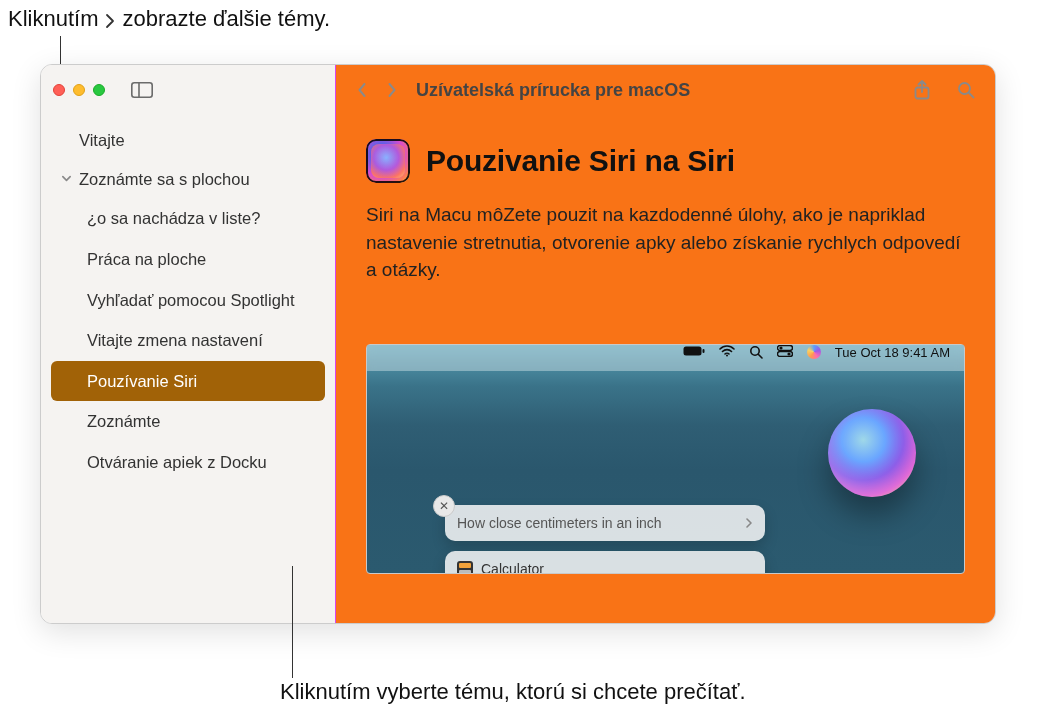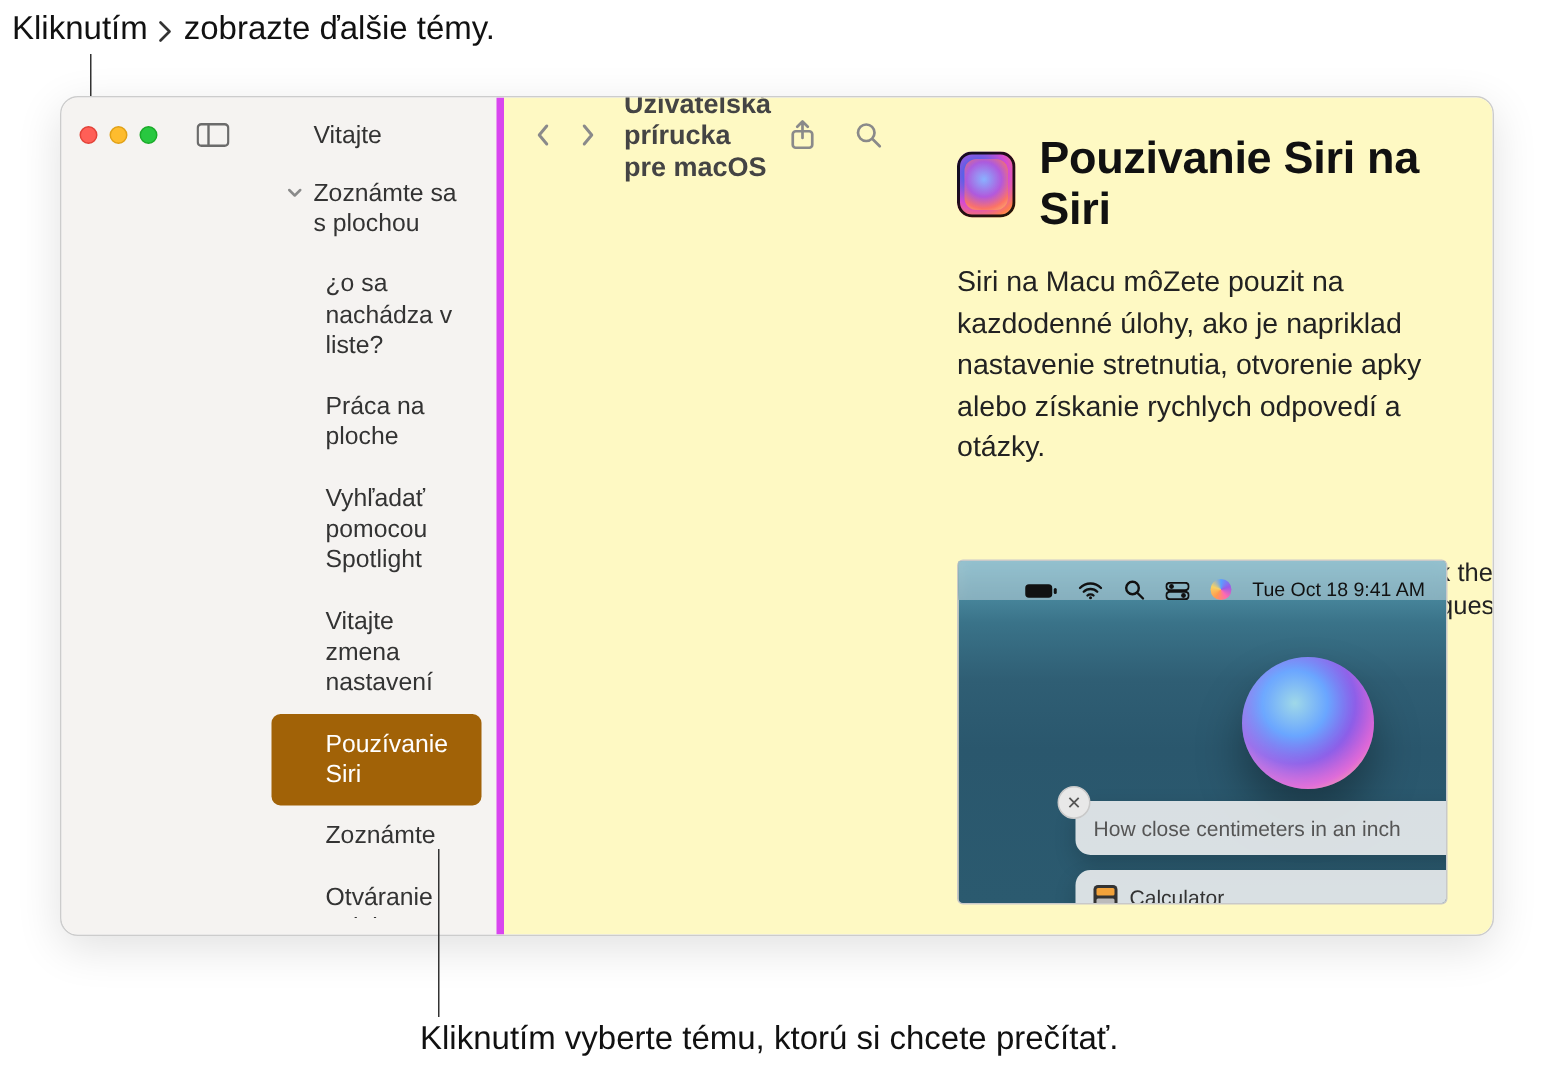--- a/index.html
+++ b/index.html
@@ -54,23 +54,23 @@
     background: #fff;
     box-shadow: 0 8px 30px rgba(0,0,0,0.12);
     display: flex;
     overflow: hidden;
   }
 
   
   .sidebar {
     width: 295px;
     background: #f5f3f1;
-    border-right: 5px solid #d946ef;
-    display: flex;
-    flex-direction: row;
+    border-right: 1px solid #d946ef;
+    display: flex;
+    flex-direction: column;
   }
   .sidebar-toolbar {
     height: 50px;
     display: flex;
     align-items: center;
     padding: 0 12px;
     gap: 8px;
   }
   .traffic { display: flex; gap: 8px; margin-right: 12px; }
   .dot { width: 12px; height: 12px; border-radius: 50%; }
@@ -112,22 +112,22 @@
   }
   .nav-subitem.selected {
     background: #a16207;
     color: #fff;
   }
 
   
   .main {
     flex: 1;
     display: flex;
-    flex-direction: row;
-    background: #fef9c3;
+    flex-direction: column;
+    background: #f97316;
   }
   .main-toolbar {
     height: 50px;
     display: flex;
     align-items: center;
     padding: 0 14px;
     gap: 6px;
   }
   .tb-btn {
     color: #8a8a8a;
@@ -211,21 +211,21 @@
     background: linear-gradient(180deg,#5aa0b5 0%, #3a7389 18%, #2f5e74 35%, #2a576d 55%, #2b5a6f 100%);
     position: relative;
     border: 1px solid #c9c9c9;
   }
   .menubar {
     position: absolute; top:0; left:0; right:0;
     height: 26px;
     background: rgba(255,255,255,0.35);
     backdrop-filter: blur(4px);
     display: flex;
-    align-items: flex-end;
+    align-items: flex-start;
     justify-content: flex-end;
     gap: 14px;
     padding: 0 14px;
     font-size: 13px;
     color: #111;
   }
   .mb-icon { display:flex; align-items:center; justify-content:center; color:#111; }
   .mb-siri-dot{
     width:14px;height:14px;border-radius:50%;
     background: conic-gradient(#5aa0ff,#9a5ae8,#ff6ab0,#ff9a4e,#f8d264,#5aa0ff);

